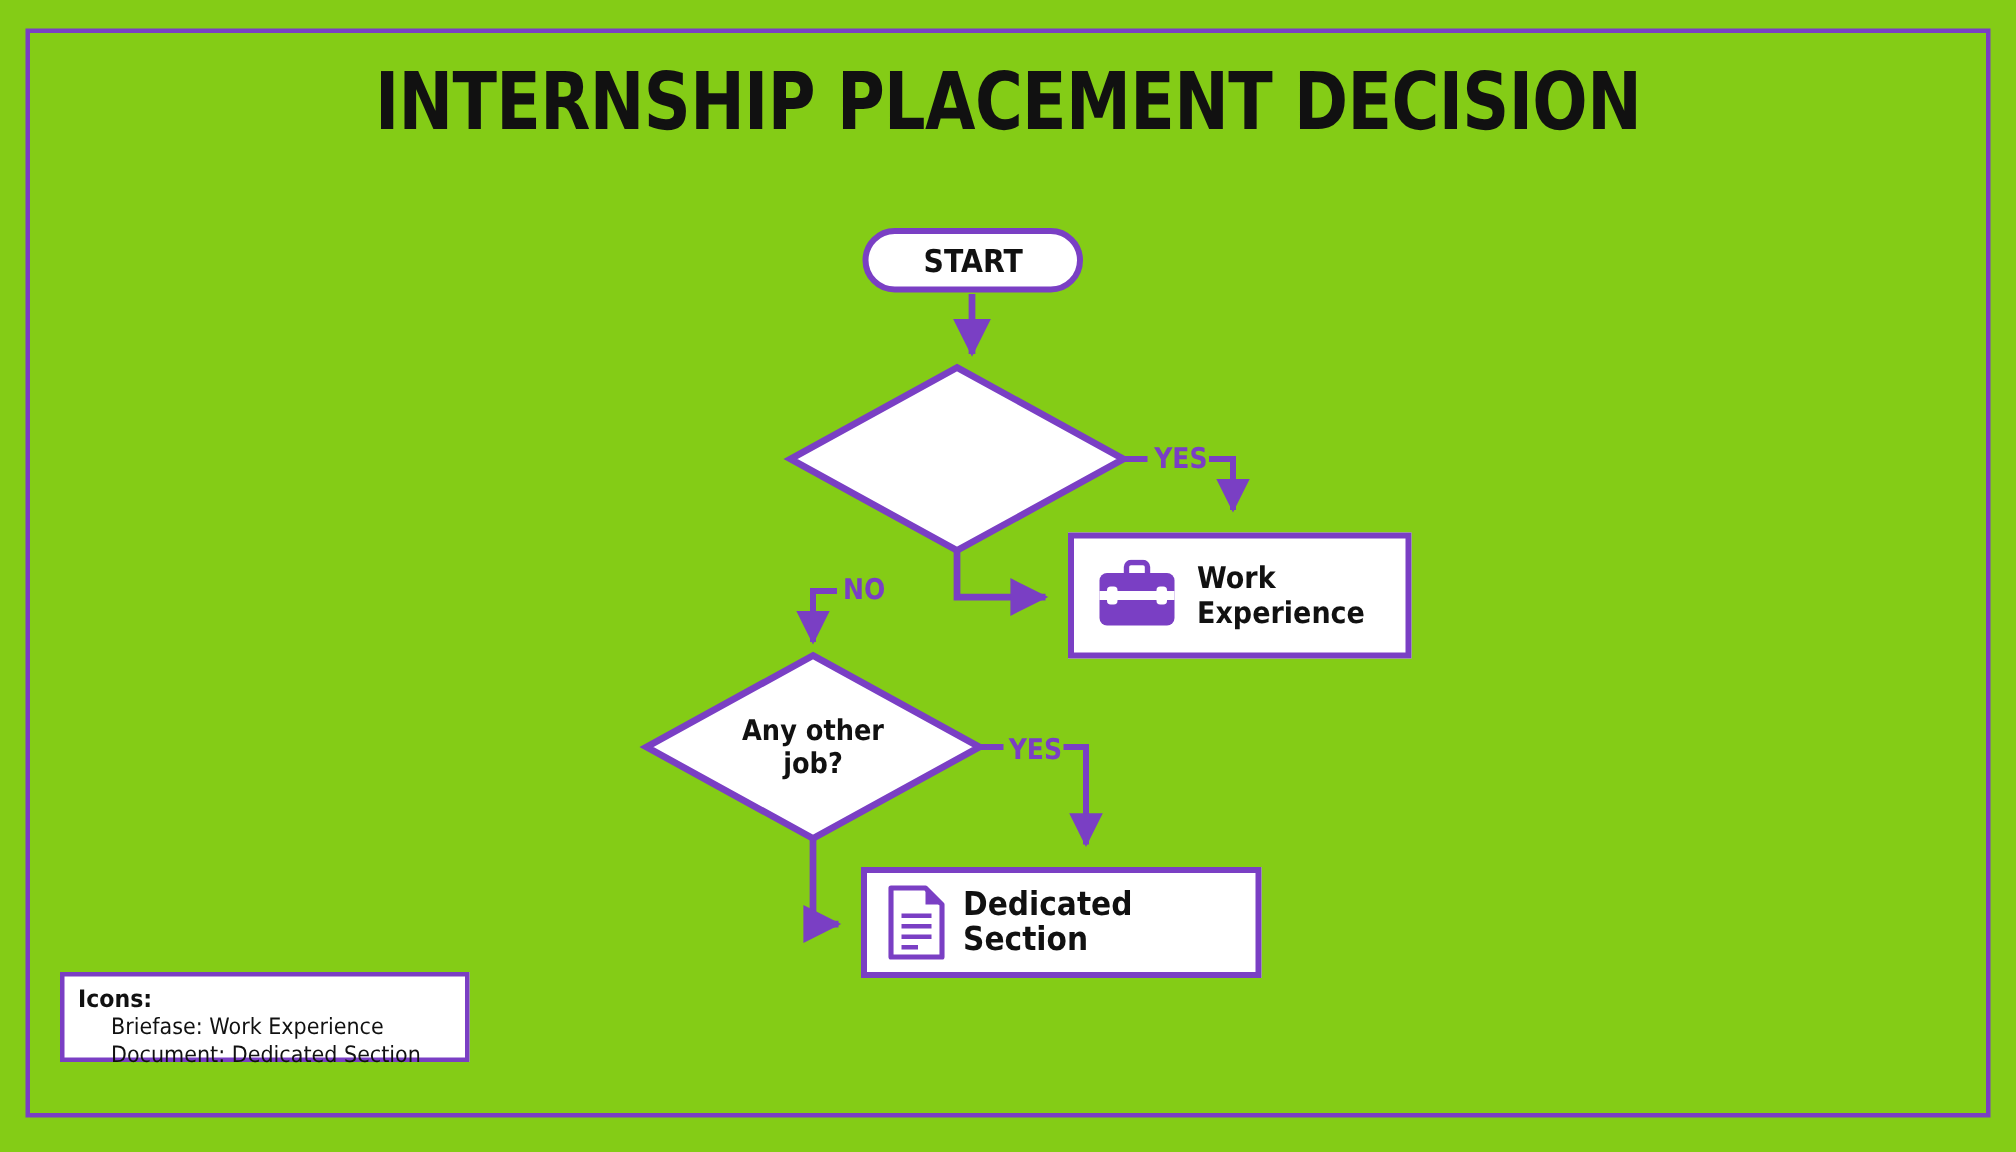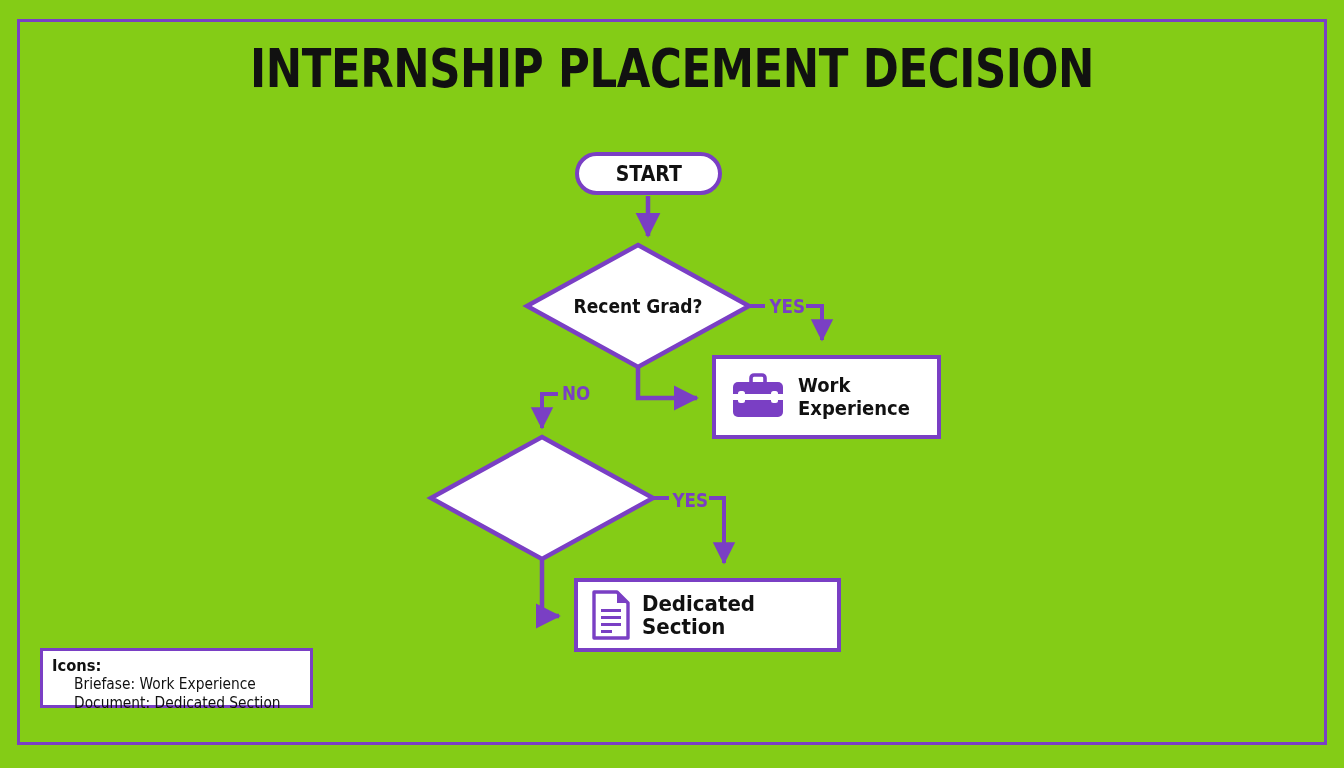--- a/index.html
+++ b/index.html
@@ -238,24 +238,29 @@
   </svg>
 
   <div class="edge-label" id="lbl-yes1">YES</div>
   <div class="edge-label" id="lbl-no1">NO</div>
   <div class="edge-label" id="lbl-yes2">YES</div>
 
   <div class="node pill">
     <span class="pill-label">START</span>
   </div>
 
-  <div class="diamond-wrap" id="diamond1">
-    <div class="diamond-text">Recent Grad?</div>
-  </div>
-
+
+  <div class="diamond-wrap" id="diamond2">
+    <div class="diamond-text">
+      <span>
+        <span>Any other</span><br>
+        <span>job?</span>
+      </span>
+    </div>
+  </div>
 
   <div class="node rectbox" id="box-work">
     <span class="icon-slot">
       <svg width="56" height="48" viewBox="0 0 56 48" xmlns="http://www.w3.org/2000/svg">
         <path d="M21,9 L21,5 a3,3 0 0 1 3,-3 l8,0 a3,3 0 0 1 3,3 l0,4" fill="none" stroke="#7a3fc4" stroke-width="3.6" stroke-linecap="round"></path>
         <rect x="3" y="9" width="50" height="35" rx="5" fill="#7a3fc4"></rect>
         <rect x="3" y="21" width="50" height="6" fill="#ffffff"></rect>
         <rect x="8" y="18" width="7" height="12" rx="2.5" fill="#ffffff"></rect>
         <rect x="41" y="18" width="7" height="12" rx="2.5" fill="#ffffff"></rect>
       </svg>

